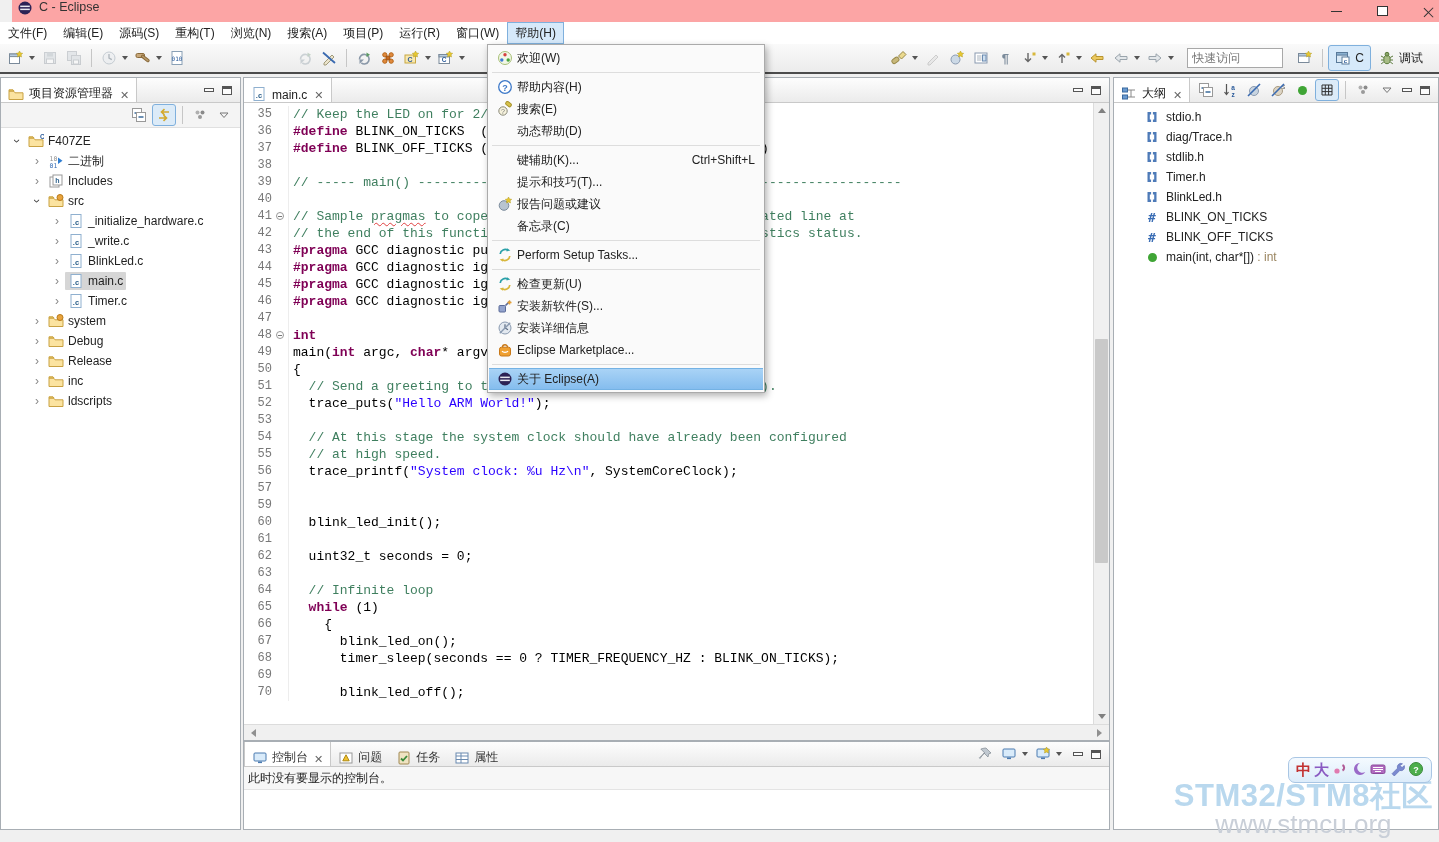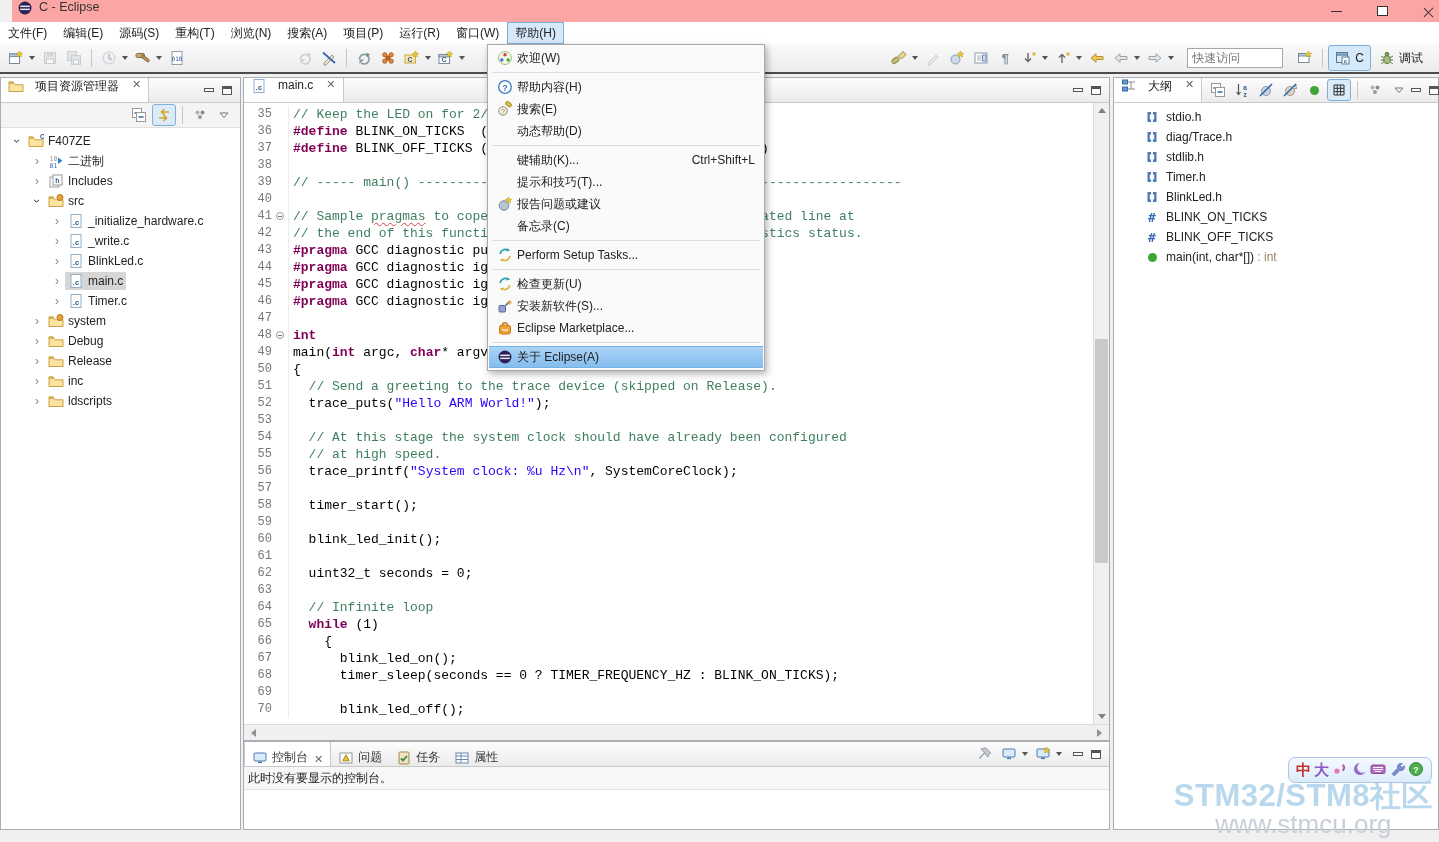--- a/index.html
+++ b/index.html
@@ -30,21 +30,21 @@
   .ddc{width:0;height:0;border-left:3.5px solid transparent;border-right:3.5px solid transparent;border-top:4px solid #555;margin:0 3px 0 1px}
   .tb-sep{width:1px;height:18px;background:#c6c6c6;margin:0 5px}
   .tb-gap{display:inline-block}
   #toolbar-right{margin-left:auto;display:flex;align-items:center}
   #quick-access{width:86px;height:18px;border:1px solid #a8a8a8;background:#fff;font-size:12px;color:#555;padding:0 4px;margin:0 10px}
   .persp-btn{display:flex;align-items:center;gap:4px;height:24px;padding:0 6px;border-radius:3px}
   .persp-btn.active{background:#d6e9fa;border:1px solid #7fb0dd}
   
   .panel{position:absolute;background:#fff;border:1px solid #a8aeb4;box-sizing:border-box}
   .phead{height:24px;background:linear-gradient(#fdfdfd,#ebebeb);border-bottom:1px solid #c9c9c9;display:flex;align-items:stretch}
-  .ptab{display:flex;align-items:flex-start;gap:11px;background:#fff;padding:0 7px;border-right:1px solid #c9c9c9;white-space:nowrap}
+  .ptab{display:flex;align-items:flex-end;gap:5px;background:#fff;padding:0 7px;border-right:1px solid #c9c9c9;white-space:nowrap}
   .tabx{color:#666;font-weight:bold;font-size:11px;margin-left:2px}
   .vti{width:22px;height:20px;display:inline-flex;align-items:center;justify-content:center;border-radius:3px;margin:0 1px}
   .vti.pressed{background:#dcebf8;border:1px solid #7fb0dd}
   .ico-min{width:10px;height:4px;border:1px solid #555;background:#fcfcfc;box-sizing:border-box}
   .ico-max{width:10px;height:9px;border:1px solid #555;border-top:3px solid #555;background:#fcfcfc;box-sizing:border-box}
   .head-btns{margin-left:auto;display:flex;align-items:center;gap:8px;padding-right:8px}
   .icw{display:inline-flex;width:16px;height:16px;align-items:center;justify-content:center;flex:none}
   
   #left-panel{left:0;top:77px;width:241px;height:753px}
   #explorer-toolbar{height:24px;background:#f4f4f4;border-bottom:1px solid #e0e0e0;display:flex;align-items:center;justify-content:flex-end;padding-right:4px}
@@ -604,21 +604,20 @@
         <div class="cl"><span class="ln">48</span><span class="fold"><span class="foldmark"></span></span><span class="ct"><span class="kw">int</span></span></div>
         <div class="cl"><span class="ln">49</span><span class="fold"></span><span class="ct"><span class="pln">main(</span><span class="kw">int</span><span class="pln"> argc, </span><span class="kw">char</span><span class="pln">* argv[])</span></span></div>
         <div class="cl"><span class="ln">50</span><span class="fold"></span><span class="ct"><span class="pln">{</span></span></div>
         <div class="cl"><span class="ln">51</span><span class="fold"></span><span class="ct"><span class="cmt">  // Send a greeting to the trace device (skipped on Release).</span></span></div>
         <div class="cl"><span class="ln">52</span><span class="fold"></span><span class="ct"><span class="pln">  trace_puts(</span><span class="str">"Hello ARM World!"</span><span class="pln">);</span></span></div>
         <div class="cl"><span class="ln">53</span><span class="fold"></span><span class="ct"></span></div>
         <div class="cl"><span class="ln">54</span><span class="fold"></span><span class="ct"><span class="cmt">  // At this stage the system clock should have already been configured</span></span></div>
         <div class="cl"><span class="ln">55</span><span class="fold"></span><span class="ct"><span class="cmt">  // at high speed.</span></span></div>
         <div class="cl"><span class="ln">56</span><span class="fold"></span><span class="ct"><span class="pln">  trace_printf(</span><span class="str">"System clock: %u Hz\n"</span><span class="pln">, SystemCoreClock);</span></span></div>
         <div class="cl"><span class="ln">57</span><span class="fold"></span><span class="ct"></span></div>
-        <div class="cl"><span class="ln">58</span><span class="fold"></span><span class="ct"><span class="pln">  timer_start();</span></span></div>
         <div class="cl"><span class="ln">59</span><span class="fold"></span><span class="ct"></span></div>
         <div class="cl"><span class="ln">60</span><span class="fold"></span><span class="ct"><span class="pln">  blink_led_init();</span></span></div>
         <div class="cl"><span class="ln">61</span><span class="fold"></span><span class="ct"></span></div>
         <div class="cl"><span class="ln">62</span><span class="fold"></span><span class="ct"><span class="pln">  uint32_t seconds = 0;</span></span></div>
         <div class="cl"><span class="ln">63</span><span class="fold"></span><span class="ct"></span></div>
         <div class="cl"><span class="ln">64</span><span class="fold"></span><span class="ct"><span class="cmt">  // Infinite loop</span></span></div>
         <div class="cl"><span class="ln">65</span><span class="fold"></span><span class="ct"><span class="pln">  </span><span class="kw">while</span><span class="pln"> (1)</span></span></div>
         <div class="cl"><span class="ln">66</span><span class="fold"></span><span class="ct"><span class="pln">    {</span></span></div>
         <div class="cl"><span class="ln">67</span><span class="fold"></span><span class="ct"><span class="pln">      blink_led_on();</span></span></div>
         <div class="cl"><span class="ln">68</span><span class="fold"></span><span class="ct"><span class="pln">      timer_sleep(seconds == 0 ? TIMER_FREQUENCY_HZ : BLINK_ON_TICKS);</span></span></div>
@@ -954,20 +953,32 @@
       <span class="mic">
         <span class="icw">
           <svg width="16" height="16" viewBox="0 0 16 16">
             <rect x="2" y="7.5" width="6.5" height="6.5" rx="1" fill="#93a3cd" stroke="#5a6a98"></rect>
             <path d="M8.5 7.5l4.5-4.5" stroke="#5a6a98" stroke-width="1.6"></path>
             <path d="M10.5 4.5h4M12.5 2.5v4" stroke="#e8a030" stroke-width="1.5"></path>
           </svg>
         </span>
       </span>
       <span>安装新软件(S)...</span>
+    </div>
+    <div class="mi">
+      <span class="mic">
+        <span class="icw">
+          <svg width="16" height="16" viewBox="0 0 16 16">
+            <circle cx="8" cy="8" r="6" fill="#e3e9f0" stroke="#8a9ab0"></circle>
+            <path d="M8 4.2V8l3 1.8" stroke="#5a6a80" fill="none" stroke-width="1.2"></path>
+            <path d="M2.8 13.2L13.2 2.8" stroke="#8a9ab0" stroke-width="1.4"></path>
+          </svg>
+        </span>
+      </span>
+      <span>安装详细信息</span>
     </div>
     <div class="mi">
       <span class="mic">
         <span class="icw">
           <svg width="16" height="16" viewBox="0 0 16 16">
             <rect x="2.5" y="5.2" width="11" height="8.8" rx="2" fill="#f0a030" stroke="#c87818"></rect>
             <path d="M5.5 5.2a2.5 2.5 0 0 1 5 0" fill="none" stroke="#c87818" stroke-width="1.4"></path>
             <path d="M5 9.2c1.2 1.6 4.8 1.6 6 0" stroke="#fff" fill="none" stroke-width="1.2"></path>
           </svg>
         </span>

